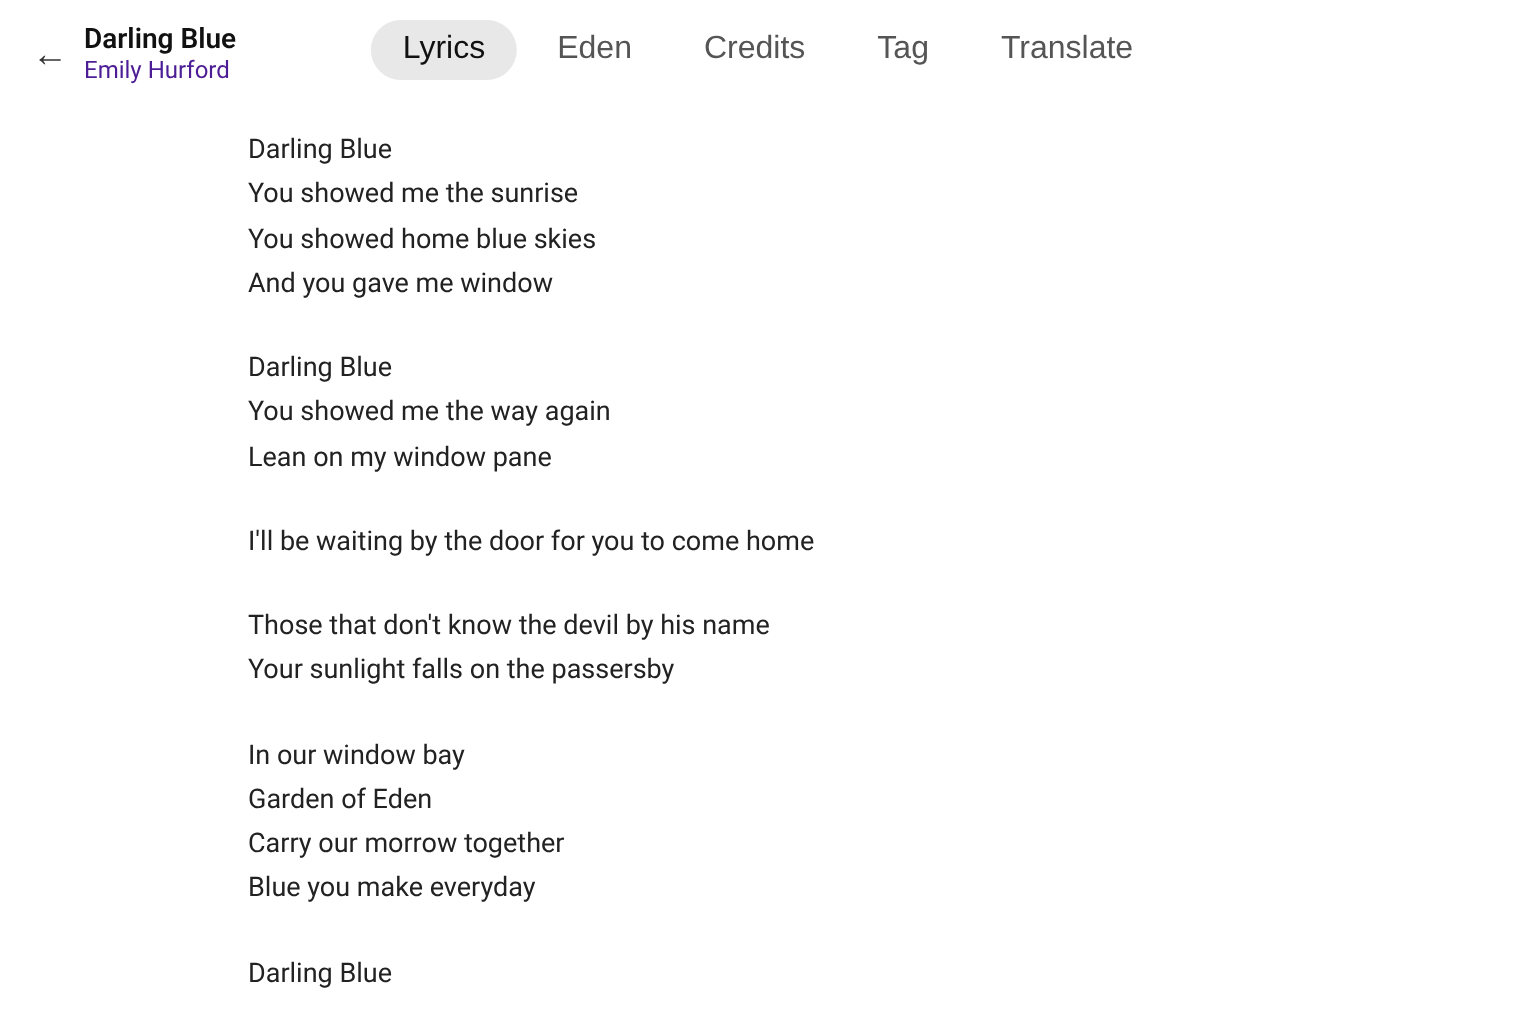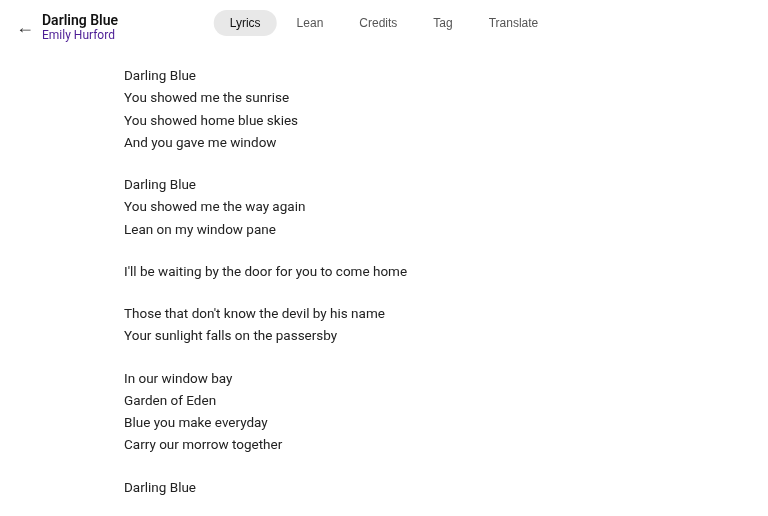--- a/index.html
+++ b/index.html
@@ -59,21 +59,21 @@
       gap: 4px;
       position: absolute;
       left: 50%;
       transform: translateX(-50%);
       top: 10px;
     }
 
     .tab {
       padding: 6px 16px;
       border-radius: 20px;
-      font-size: 12px;
+      font-size: 16px;
       cursor: pointer;
       color: #555;
       background: transparent;
       border: none;
       outline: none;
     }
 
     .tab.active {
       background: #e8e8e8;
       color: #111;
@@ -103,21 +103,21 @@
   <div class="back-button">
     <span class="back-arrow">←</span>
   </div>
   <div class="song-info">
     <span class="song-title">Darling Blue</span>
     <span class="song-artist">Emily Hurford</span>
   </div>
 
   <div class="nav-tabs">
     <button class="tab active">Lyrics</button>
-    <button class="tab">Lean</button>
+    <button class="tab">Eden</button>
     <button class="tab">Credits</button>
     <button class="tab">Tag</button>
     <button class="tab">Translate</button>
   </div>
 </div>
 
 <div class="lyrics-content">
   <div class="verse">
     <div class="line">Darling Blue</div>
     <div class="line">You showed me the sunrise</div>
@@ -136,21 +136,21 @@
   </div>
 
   <div class="verse">
     <div class="line">Those that don't know the devil by his name</div>
     <div class="line">Your sunlight falls on the passersby</div>
   </div>
 
   <div class="verse">
     <div class="line">In our window bay</div>
     <div class="line">Garden of Eden</div>
+    <div class="line">Carry our morrow together</div>
     <div class="line">Blue you make everyday</div>
-    <div class="line">Carry our morrow together</div>
   </div>
 
   <div class="verse">
     <div class="line">Darling Blue</div>
 
   </div>
 </div>
 
 </body></html>

